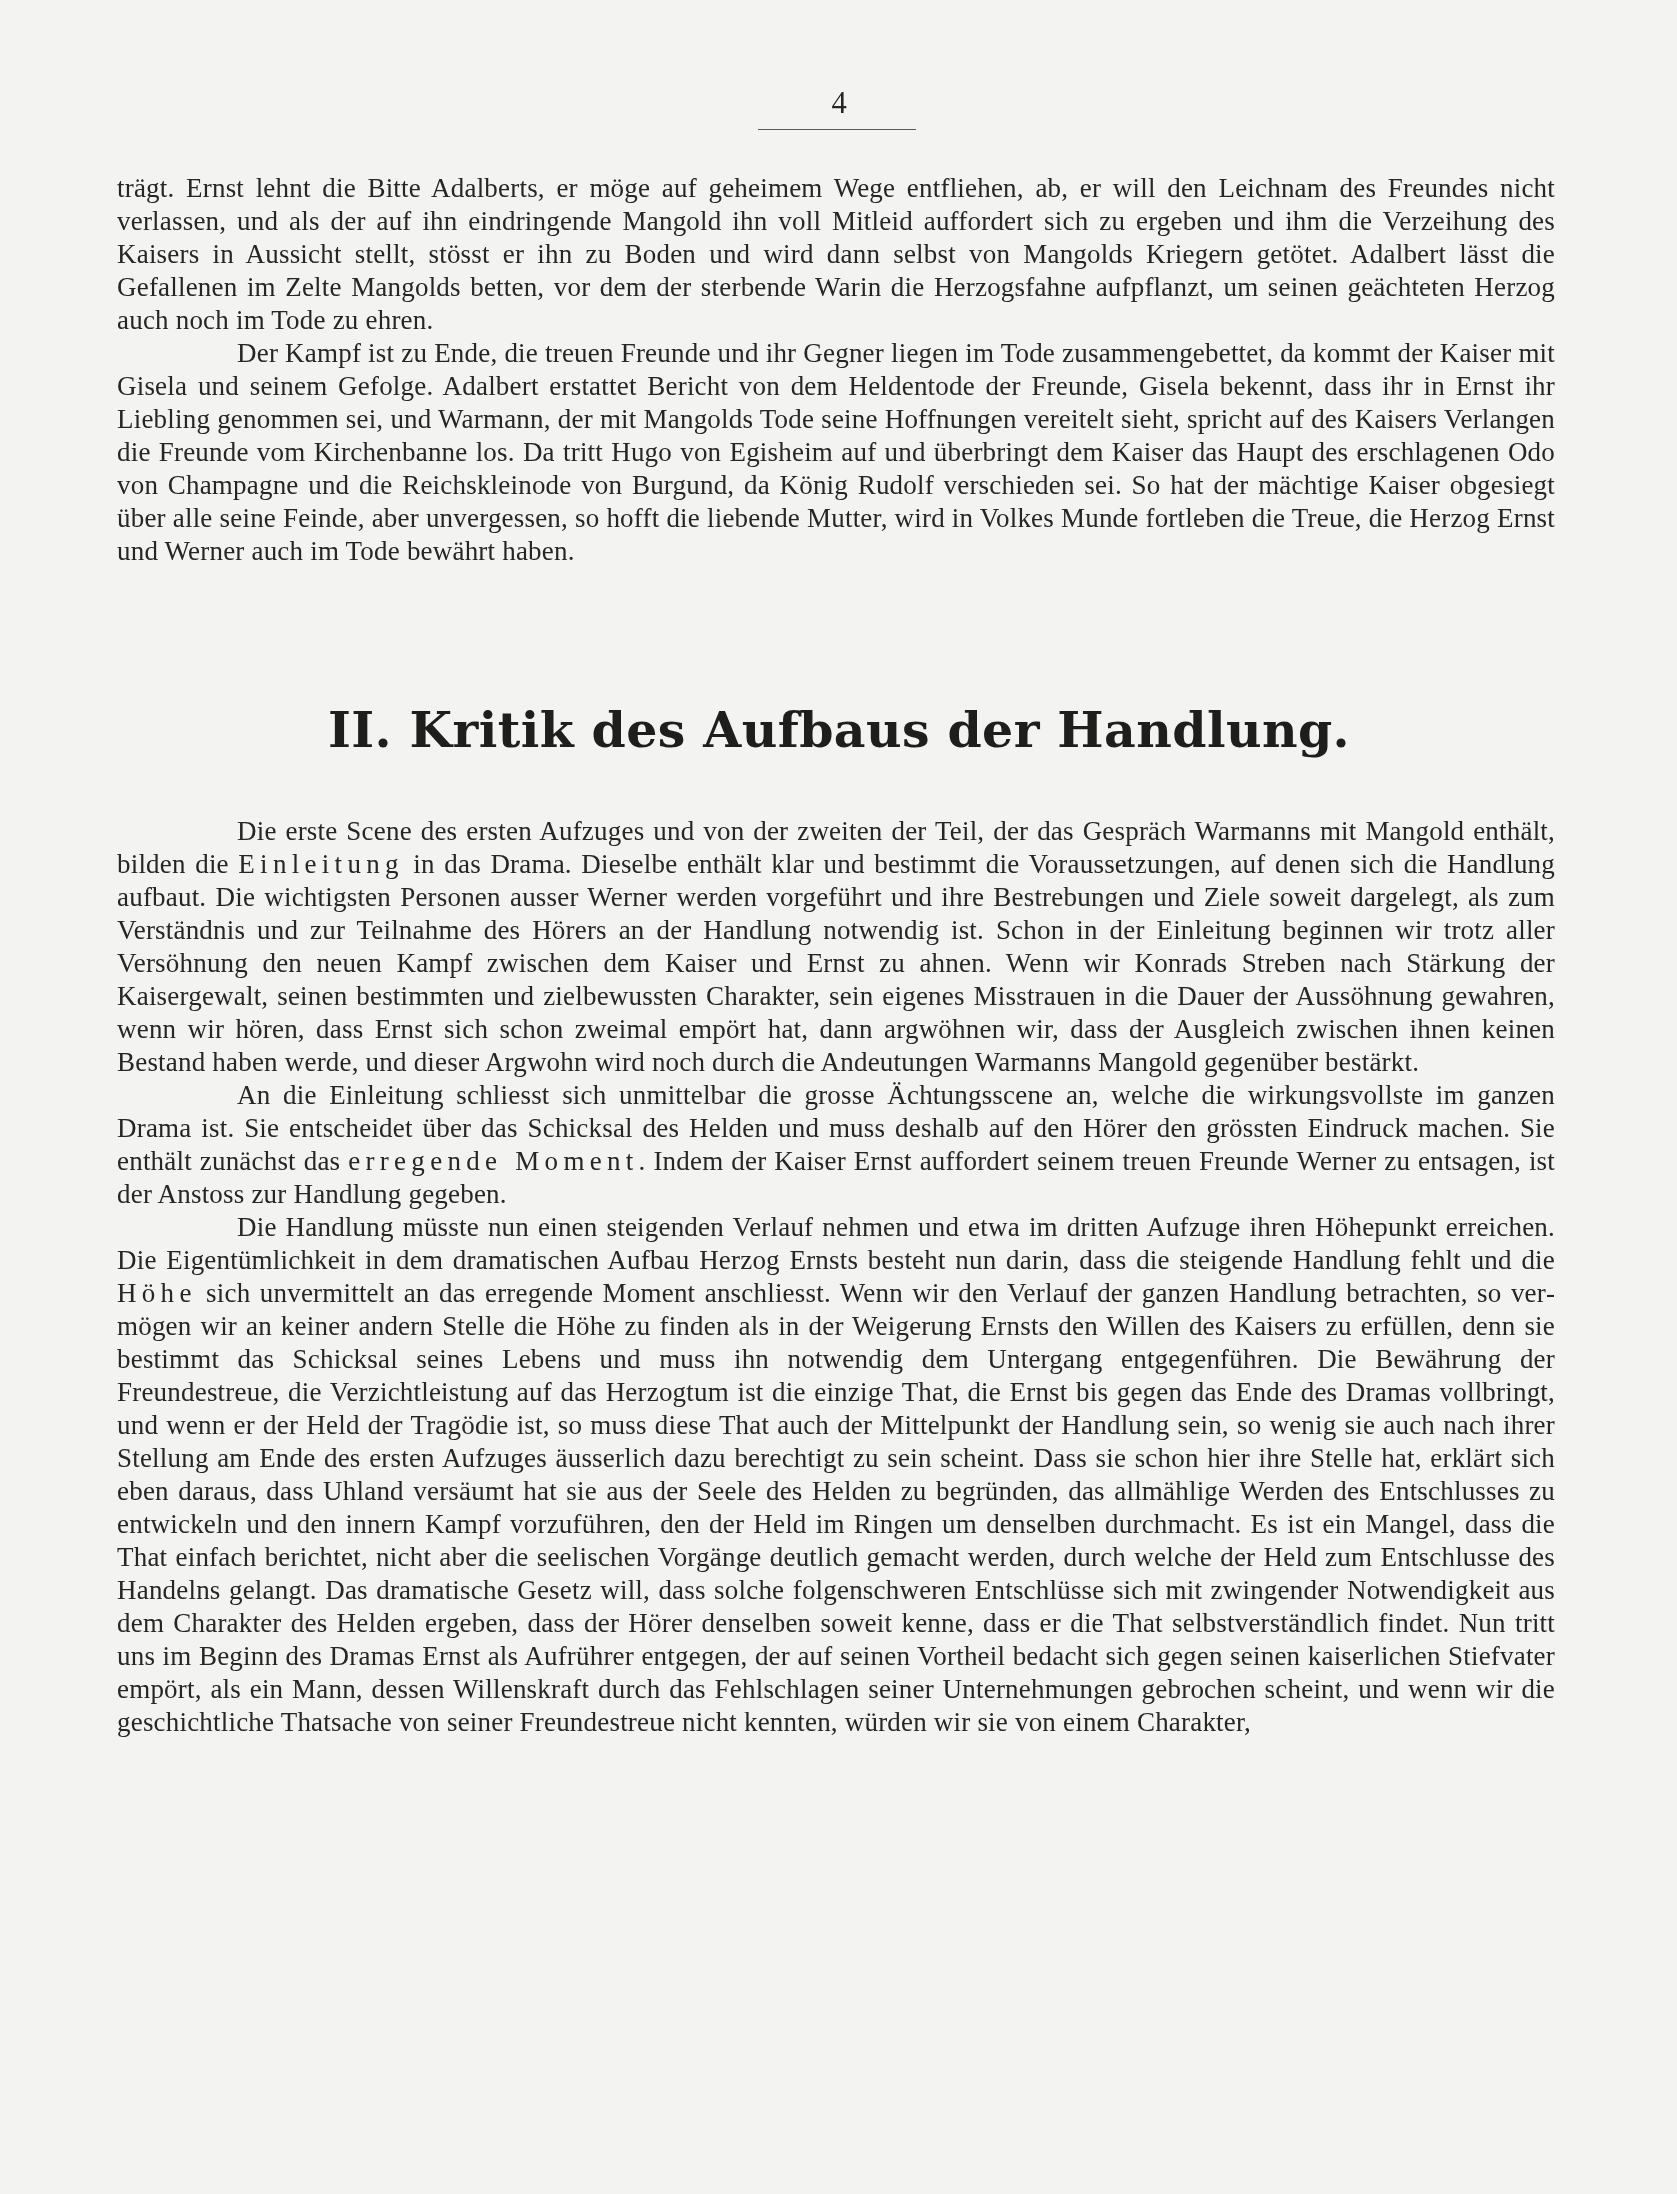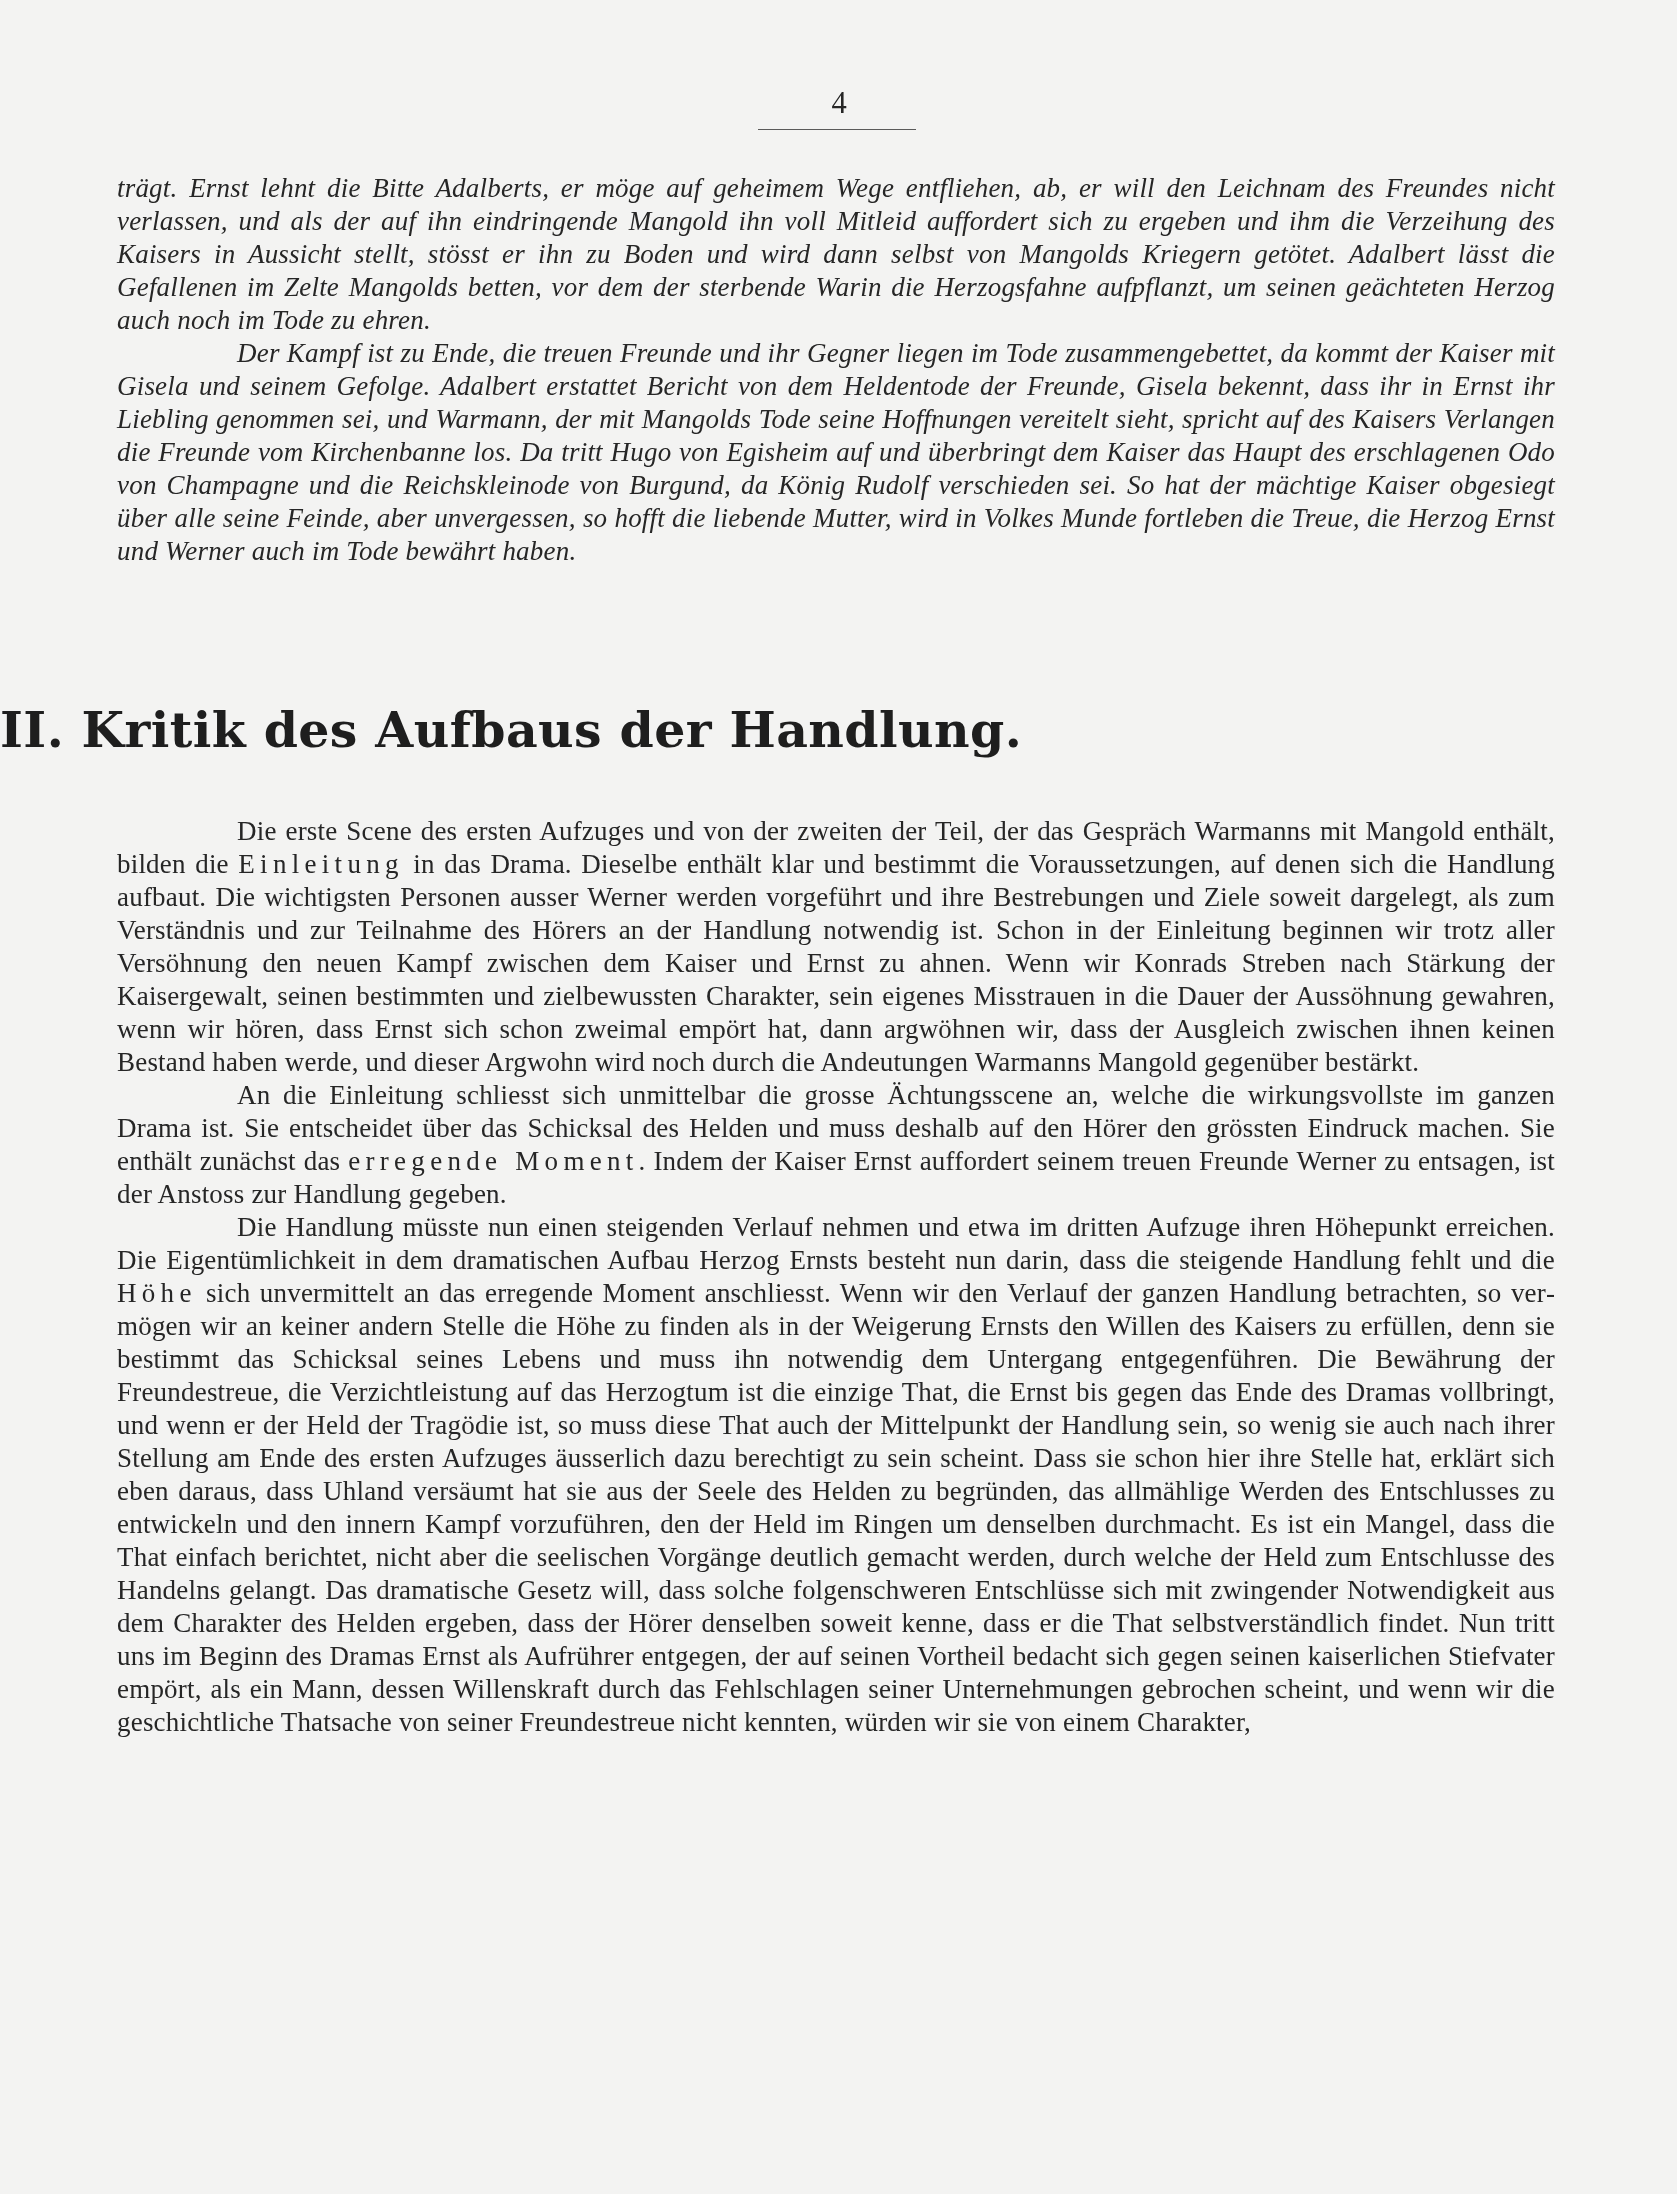--- a/index.html
+++ b/index.html
@@ -50,26 +50,27 @@
     letter-spacing: 0.2px;
   }
   .text-block p {
     margin: 0;
     text-indent: 120px;
     hyphens: manual;
   }
   .text-block p.cont {
     text-indent: 0;
   }
-  .section1 { top: 172px; font-style: italic; }
+  .section1 { top: 172px; }
   .section-heading {
     position: absolute;
     top: 698px;
     left: 0;
     width: 1678px;
+    text-align: center;
     font-family: "DejaVu Serif", "Liberation Serif", serif;
     font-weight: bold;
     font-size: 49px;
     line-height: 64px;
     letter-spacing: 0.4px;
     color: #1e1e1e;
   }
   .section2 { top: 777px; margin-top: 38px; }
   .spaced { letter-spacing: 5.3px; }
 </style>

